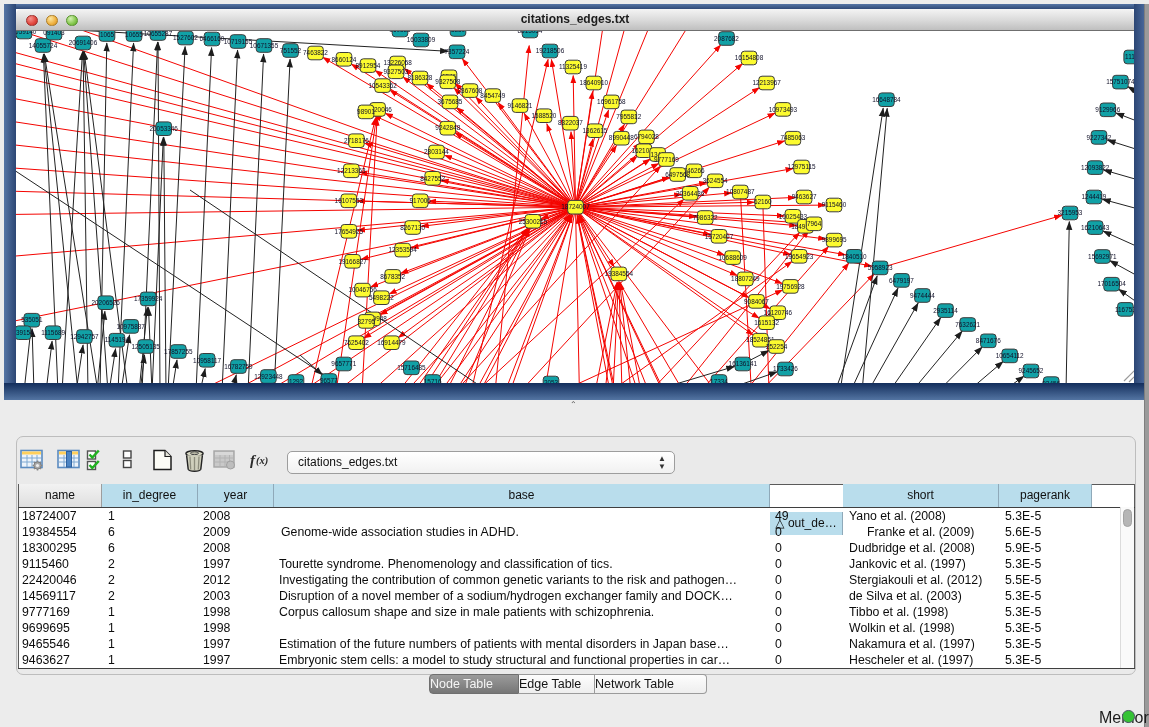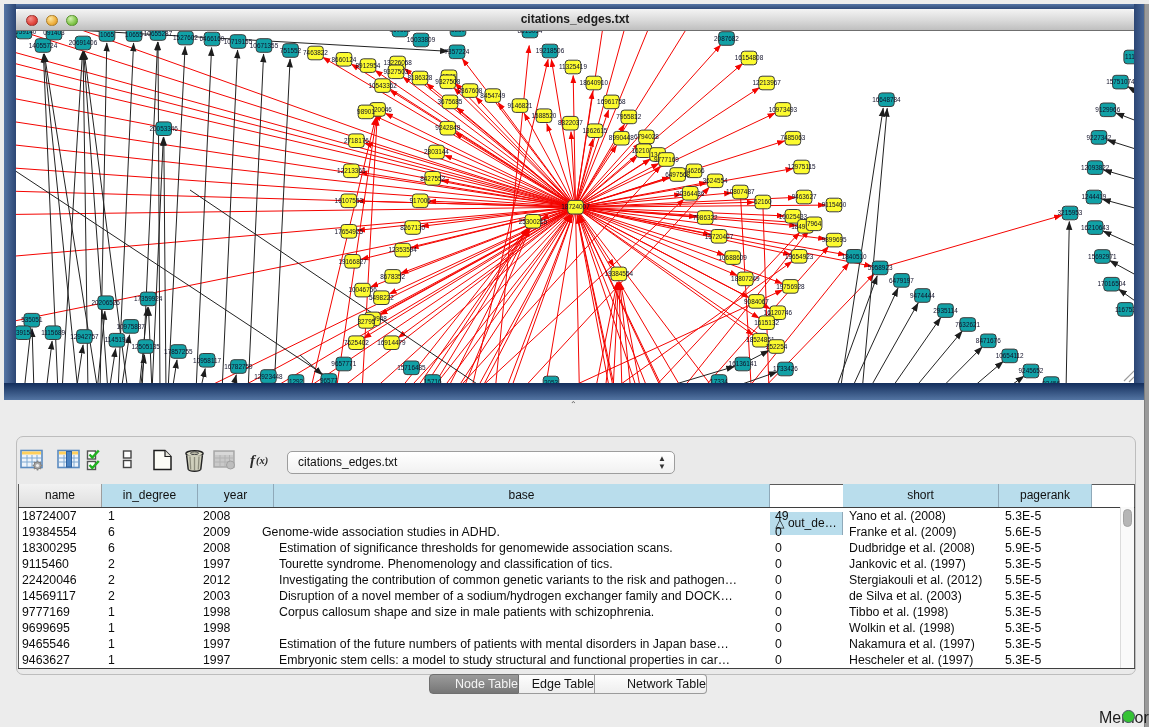--- a/index.html
+++ b/index.html
@@ -39,21 +39,21 @@
  font-size:12px;color:#101010;text-align:center;line-height:22px;background:#b9ddec}
 .th.gray{background:linear-gradient(#f2f2f2,#dfdfdf);border-right:1px solid #9d9d9d}
 #thbar{position:absolute;left:0;top:22.5px;width:100%;height:1px;background:#3f3f3f}
 .trow{position:absolute;left:0;width:1117px;height:16px;font-size:12.3px;color:#0c0c0c}
 .trow span{position:absolute;top:1px;white-space:nowrap}
 #vsb{left:1119.5px;top:507px;width:14px;height:161px;background:#fafafa;border-left:1px solid #dcdcdc}
 #vsbthumb{left:1123px;top:509px;width:9px;height:18px;background:#b6b6b6;border-radius:4.5px;border:1px solid #a2a2a2}
 #tblbot{left:18px;top:668px;width:1117px;height:1px;background:#3f3f3f}
 
 #tabs{left:429px;top:674px;height:20px;font-size:12.5px}
-#tabs span{display:inline-block;height:20px;line-height:19px;text-align:right;
+#tabs span{display:inline-block;height:20px;line-height:19px;text-align:left;
  background:linear-gradient(#fdfdfd,#eee);border:1px solid #9b9b9b;border-left:none;color:#141414;vertical-align:top}
 #tabs span.sel{background:linear-gradient(#9b9b9b,#767676);color:#f5f5f5;border-color:#6f6f6f;
  border-radius:4px 0 0 4px;border-left:1px solid #6f6f6f}
 #tabs span.last{border-radius:0 4px 4px 0}
 #mem{left:1099px;top:709px;font-size:16px;color:#1d1d1d}
 #memdot{left:1122px;top:710px;width:12.5px;height:12.5px;border-radius:50%;background:#35c335;border:1.5px solid #4c5a66}
 #splitcaret{left:570px;top:400px;font-size:8px;color:#555}
 </style></head>
 <body>
 <div class="abs" id="frame">
@@ -650,30 +650,29 @@
     <span style="left:108px">1</span>
     <span style="left:203px">2008</span>
     <span style="left:775px">49</span>
     <span style="left:849px">Yano et al. (2008)</span>
     <span style="left:1005px">5.3E-5</span>
   </div>
 <div class="trow" style="top:523.5px">
     <span style="left:22px">19384554</span>
     <span style="left:108px">6</span>
     <span style="left:203px">2009</span>
-    <span style="left:262px">Genome-wide association studies in ADHD.</span>
-    <span style="left:775px">0</span>
-    <span style="left:849px">Franke et al. (2009)</span>
+    <span style="left:281px">Genome-wide association studies in ADHD.</span>
+    <span style="left:775px">0</span>
+    <span style="left:867px">Franke et al. (2009)</span>
     <span style="left:1005px">5.6E-5</span>
   </div>
 <div class="trow" style="top:539.5px">
     <span style="left:22px">18300295</span>
     <span style="left:108px">6</span>
     <span style="left:203px">2008</span>
-    <span style="left:279px">Estimation of significance thresholds for genomewide association scans.</span>
     <span style="left:775px">0</span>
     <span style="left:849px">Dudbridge et al. (2008)</span>
     <span style="left:1005px">5.9E-5</span>
   </div>
 <div class="trow" style="top:555.5px">
     <span style="left:22px">9115460</span>
     <span style="left:108px">2</span>
     <span style="left:203px">1997</span>
     <span style="left:279px">Tourette syndrome. Phenomenology and classification of tics.</span>
     <span style="left:775px">0</span>

